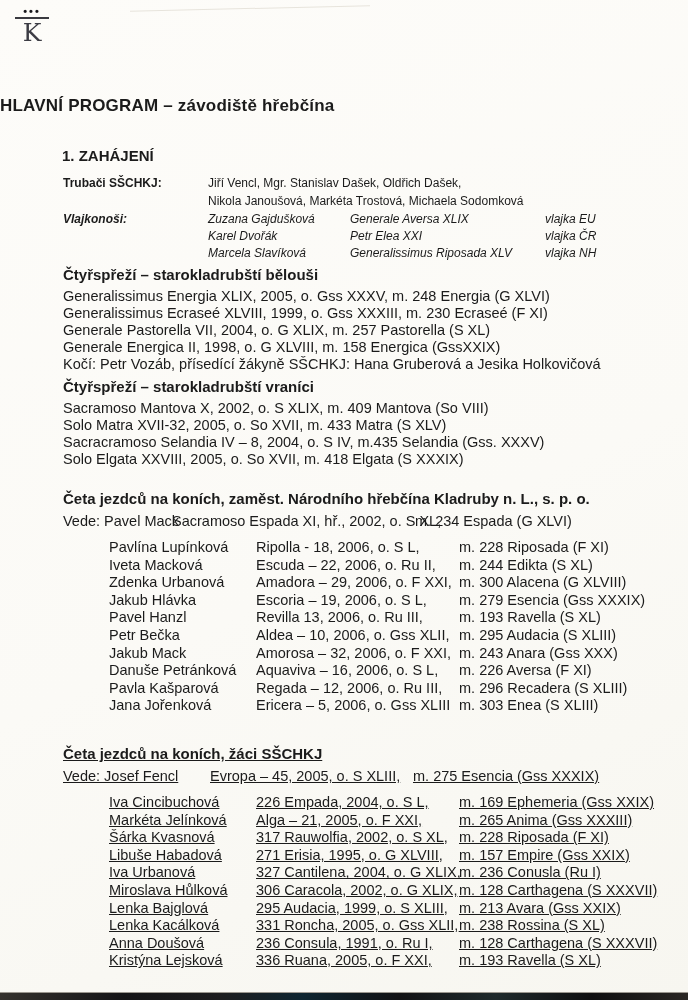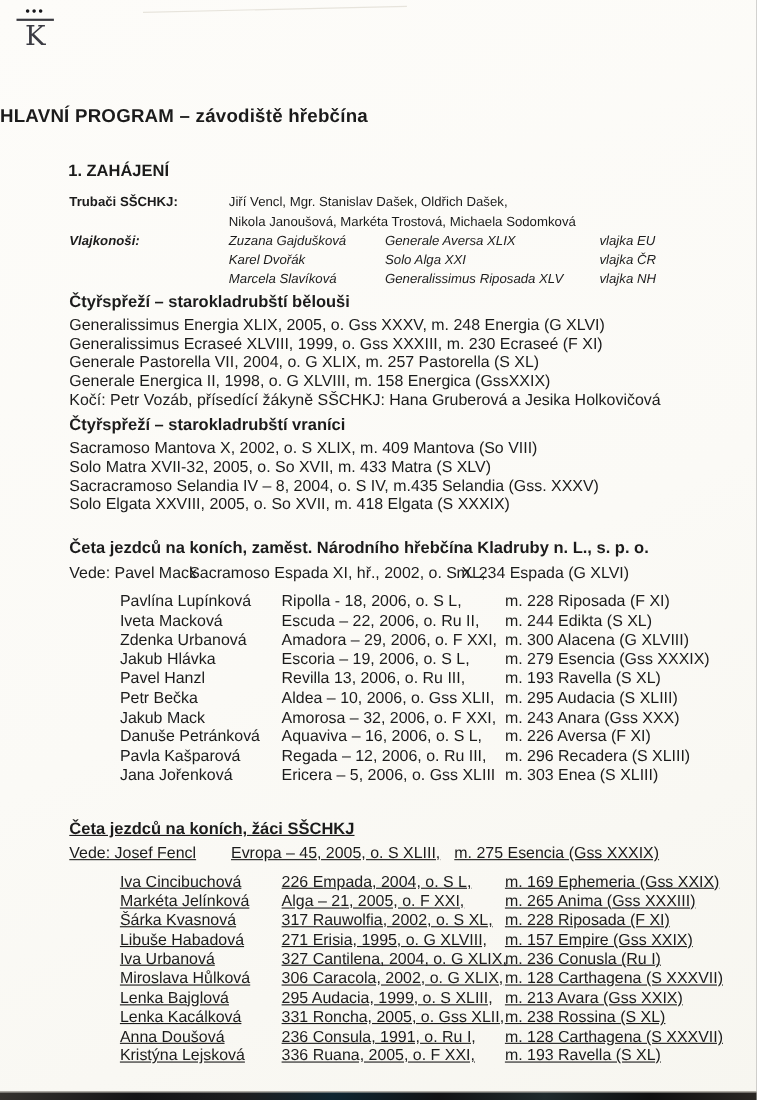--- a/index.html
+++ b/index.html
@@ -59,21 +59,21 @@
     <span>Nikola Janoušová, Markéta Trostová, Michaela Sodomková</span>
   </div>
 
   <div class="block vlajkonosi">
     <span class="lbl">Vlajkonoši:</span>
     <span>Zuzana Gajdušková</span>
     <span>Generale Aversa XLIX</span>
     <span>vlajka EU</span>
     <span></span>
     <span>Karel Dvořák</span>
-    <span>Solo Alga XXI</span>
+    <span>Petr Elea XXI</span>
     <span>vlajka ČR</span>
     <span></span>
     <span>Marcela Slavíková</span>
     <span>Generalissimus Riposada XLV</span>
     <span>vlajka NH</span>
   </div>
 
   <section class="sec" id="belousi">
     <h3>Čtyřspřeží – starokladrubští bělouši</h3>
     <div class="line">Generalissimus Energia XLIX, 2005, o. Gss XXXV, m. 248 Energia (G XLVI)</div>

